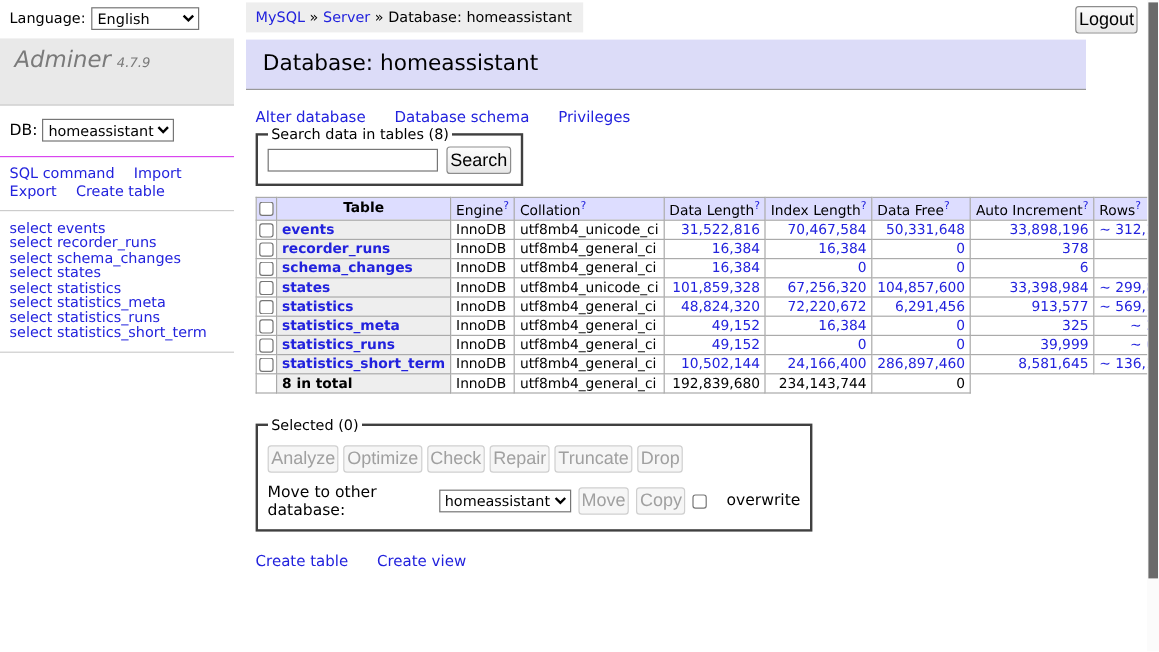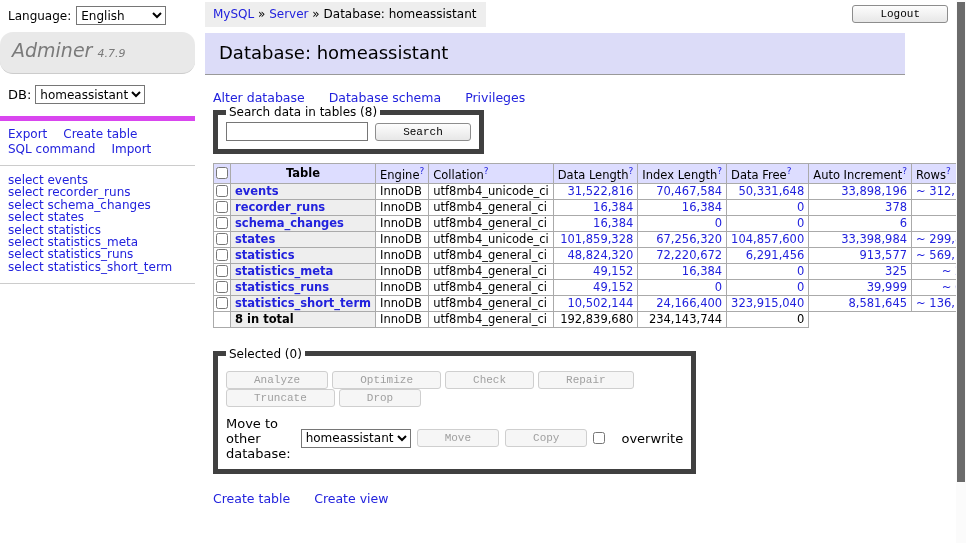--- a/index.html
+++ b/index.html
@@ -14,25 +14,25 @@
   
   #sidebar { position: absolute; left: 0; top: 0; width: 195px; }
   .lang-row { padding: 6px 8px 7px; font-size: 12px; }
   select {
     font-family: inherit; font-size: 12px; border: 1px solid #767676;
     background: #fff; height: 19px;
   }
   .lang-row select { width: 90px; margin-left: 5px; }
   h1 {
     margin: 0; background: var(--h1_bg, #e9e9e9); border-bottom: 1px solid #ccc;
-    padding: 7px 12px 12px; font-weight: normal; font-style: italic;
-    color: #7a7a7a; font-size: 19px; border-radius: 13px;
+    padding: 7px 12px 26px; font-weight: normal; font-style: italic;
+    color: #7a7a7a; font-size: 19px;
   }
   h1 .ver { font-size: 11px; margin-left: 5px; }
-  .db-row { padding: 11px 8px 12px; border-bottom: 5px solid #d946ef; }
+  .db-row { padding: 11px 8px 12px; border-bottom: 1px solid #d946ef; }
   .db-row select { width: 110px; margin-left: 4px; }
   .side-actions { padding: 6px 8px 8px; border-bottom: 1px solid #ccc; font-size: 12px; }
   .act-line { line-height: 15px; }
   .act-line a { margin-right: 16px; }
   .tbl-links { padding: 8px 8px 10px; border-bottom: 1px solid #ccc; font-size: 12px; }
   .tbl-links a { display: block; line-height: 12.4px; }
 
   
   #content { position: absolute; left: 205px; top: 0; width: 700px; }
   .breadcrumb {
@@ -43,30 +43,30 @@
   h2 {
     margin: 6px 0 0; background: var(--h2_bg, #dcdcf8); border-bottom: 1px solid #999;
     padding: 9px 14px 11px; font-weight: normal; font-size: 18px;
   }
   .body { padding-left: 8px; }
   .links-row { display: flex; gap: 24px; font-size: 12.5px; }
   .links-row.db { margin-top: 15px; }
   .links-row.create { margin-top: 17px; }
   h3 { font-weight: normal; font-size: 15px; margin: 13px 0 12px; }
 
-  fieldset { display: inline-block; border: 5px solid #404040; margin: 0; padding: 3px 8px 8px; }
+  fieldset { display: inline-block; border: 2px solid #404040; margin: 0; padding: 3px 8px 8px; }
   legend { font-size: 12px; padding: 0 3px; }
   .search-box input[type=text] {
     width: 142px; height: 19px; border: 1px solid #767676; padding: 1px 3px;
     font-size: 12px; font-family: inherit; vertical-align: middle;
   }
   button {
-    font-family: Liberation Mono, monospace; font-size: 11px; color: #000;
+    font-family: Liberation Sans, sans-serif; font-size: 15px; color: #000;
     background: linear-gradient(#fdfdfd, #e7e7e7); border: 1px solid #8d8d8d;
-    border-radius: 3px; padding: 2px 27px; vertical-align: middle;
+    border-radius: 3px; padding: 2px 2px; vertical-align: middle;
   }
   button:disabled { color: #a0a0a0; border-color: #cfcfcf; background: #f6f6f6; }
   .search-box button { margin-left: 3px; }
 
   table { border-collapse: collapse; margin-top: 9px; font-size: 11.5px; }
   th, td { border: 1px solid #aaa; padding: 1px 4px; height: 16px; line-height: 13px; white-space: nowrap; }
   thead th { background: var(--thead_bg, #ddddff); font-weight: normal; text-align: left; }
   thead th.first-col { text-align: center; font-weight: bold; }
   tbody th { background: var(--th_bg, #eeeeee); text-align: left; }
   tbody th a { font-weight: bold; }
@@ -99,22 +99,22 @@
   </div>
   <h1>
     <span>Adminer</span><span class="ver">4.7.9</span>
   </h1>
   <div class="db-row">
     <span>DB:</span><select>
       <option>homeassistant</option>
     </select>
   </div>
   <div class="side-actions" id="side-actions">
+      <div class="act-line"><a>SQL command</a><a>Import</a></div>
       <div class="act-line"><a>Export</a><a>Create table</a></div>
-      <div class="act-line"><a>SQL command</a><a>Import</a></div>
     </div>
   <div class="tbl-links" id="side-table-links">
       <a>select events</a>
       <a>select recorder_runs</a>
       <a>select schema_changes</a>
       <a>select states</a>
       <a>select statistics</a>
       <a>select statistics_meta</a>
       <a>select statistics_runs</a>
       <a>select statistics_short_term</a>
@@ -238,21 +238,21 @@
             <td class="num"><a>39,999</a></td>
             <td class="num"><a>~ 628</a></td>
           </tr>
           <tr>
             <td class="chk"><input type="checkbox" style=""></td>
             <th><a>statistics_short_term</a></th>
             <td>InnoDB</td>
             <td>utf8mb4_general_ci</td>
             <td class="num"><a>10,502,144</a></td>
             <td class="num"><a>24,166,400</a></td>
-            <td class="num"><a>323,915,040</a></td>
+            <td class="num"><a>286,897,460</a></td>
             <td class="num"><a>8,581,645</a></td>
             <td class="num"><a>~ 136,108</a></td>
           </tr>
           <tr class="total">
             <td class="chk"></td>
             <th>8 in total</th>
             <td>InnoDB</td>
             <td>utf8mb4_general_ci</td>
             <td class="num">192,839,680</td>
             <td class="num">234,143,744</td>

